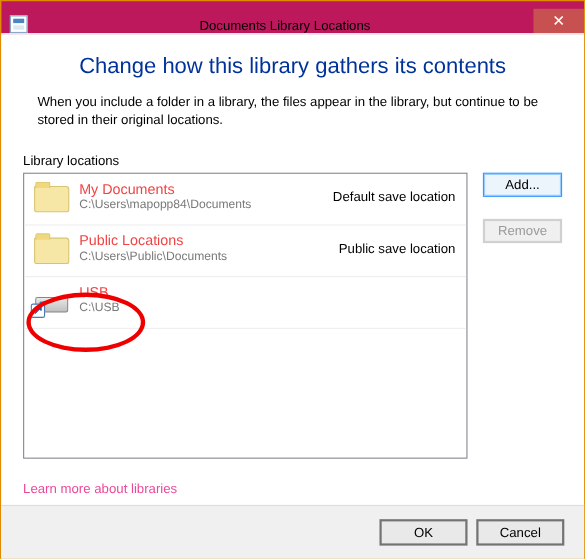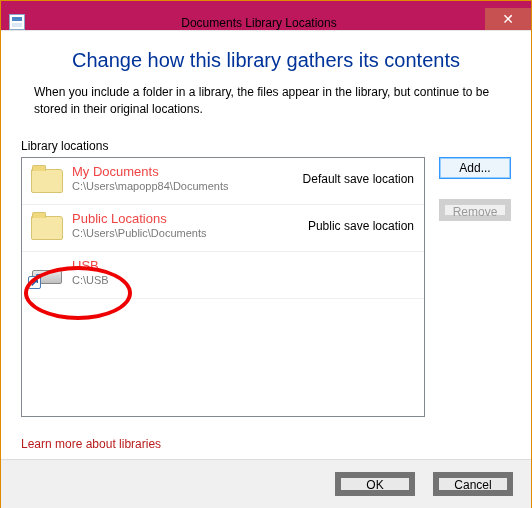--- a/index.html
+++ b/index.html
@@ -97,21 +97,21 @@
   }
   .side-buttons {
     width: 72px;
     display: flex;
     flex-direction: column;
     gap: 20px;
   }
   .winbtn {
     height: 22px;
     font-size: 12px;
-    border: 6px solid #737373;
+    border: 2px solid #737373;
     background: #eaeaea;
     cursor: pointer;
     padding: 0;
   }
   .winbtn.active {
     border: 1px solid #3399ff;
     box-shadow: inset 0 0 0 1px #99ccff;
     background: #ecf4fc;
   }
   .winbtn.disabled {
@@ -210,31 +210,31 @@
     border-radius: 50%;
     width: 108px;
     height: 54px;
     left: 2px;
     top: 108px;
     pointer-events: none;
   }
   .learn-link {
     display: inline-block;
     margin-top: 20px;
-    color: #b91c1c;
+    color: #ec4899;
     font-size: 12px;
     cursor: pointer;
   }
   .footer {
     border-top: 1px solid #ddd;
     background: #f0f0f0;
     padding: 12px 18px;
     display: flex;
     justify-content: flex-end;
-    gap: 18px;
+    gap: 8px;
     position: absolute;
     bottom: 0; left: 1px; right: 1px;
   }
   .footer .winbtn {
     width: 80px;
     height: 24px;
     background: #e9e9e9;
   }
 </style>
 </head>

